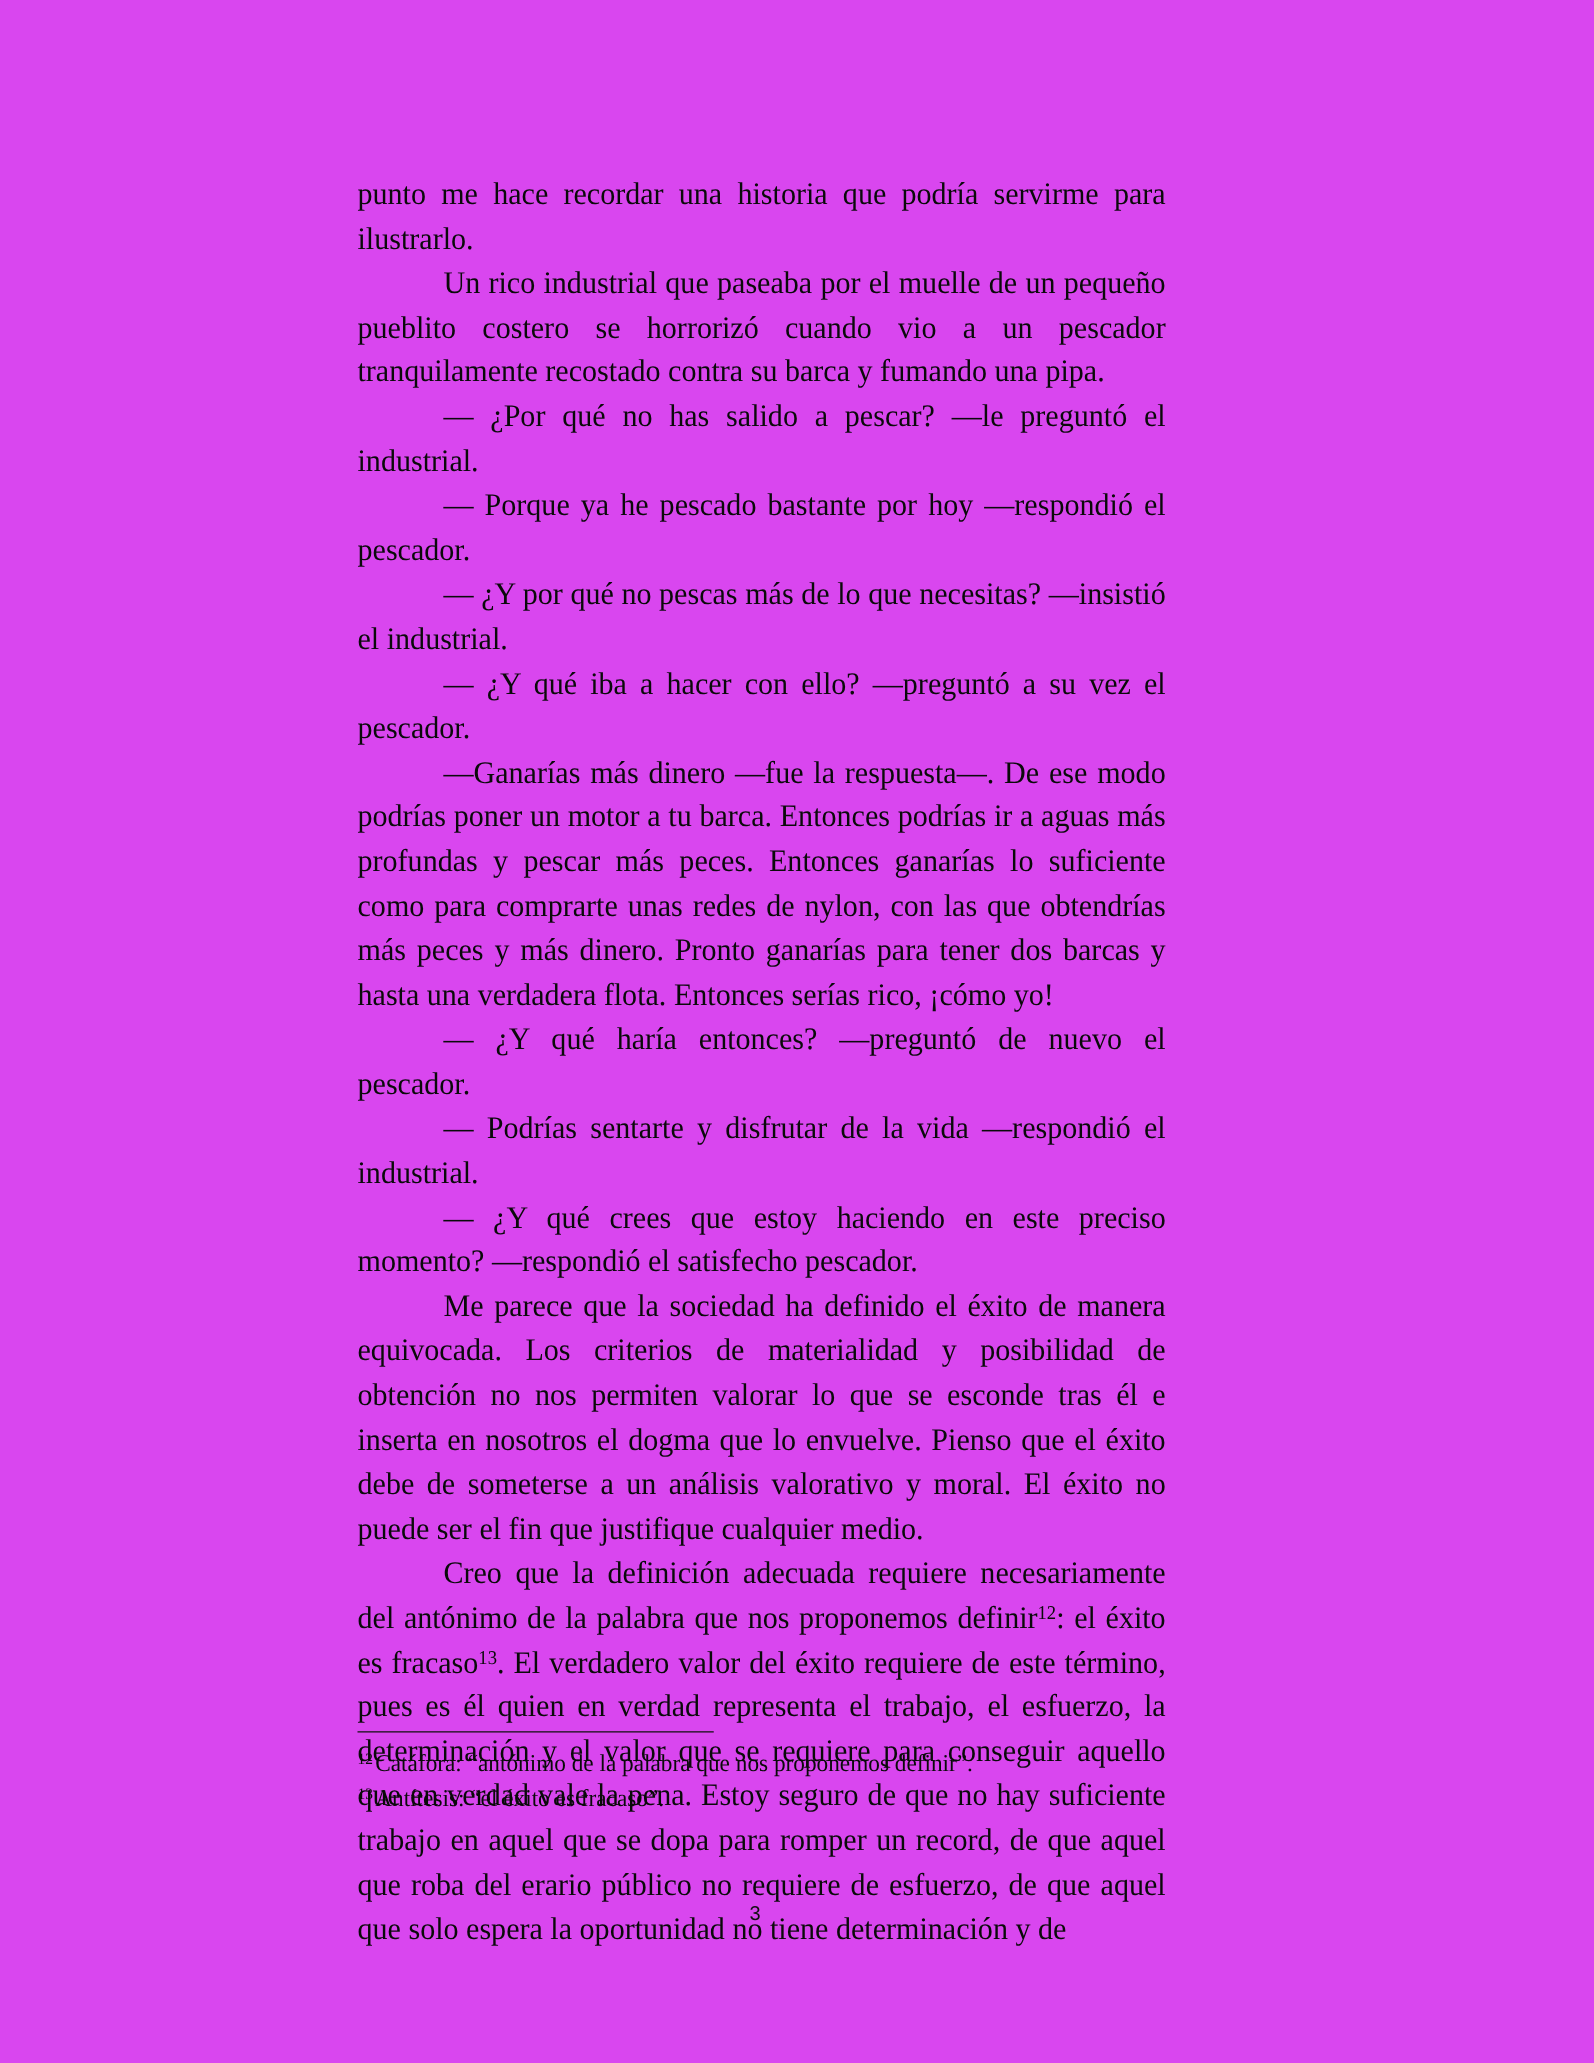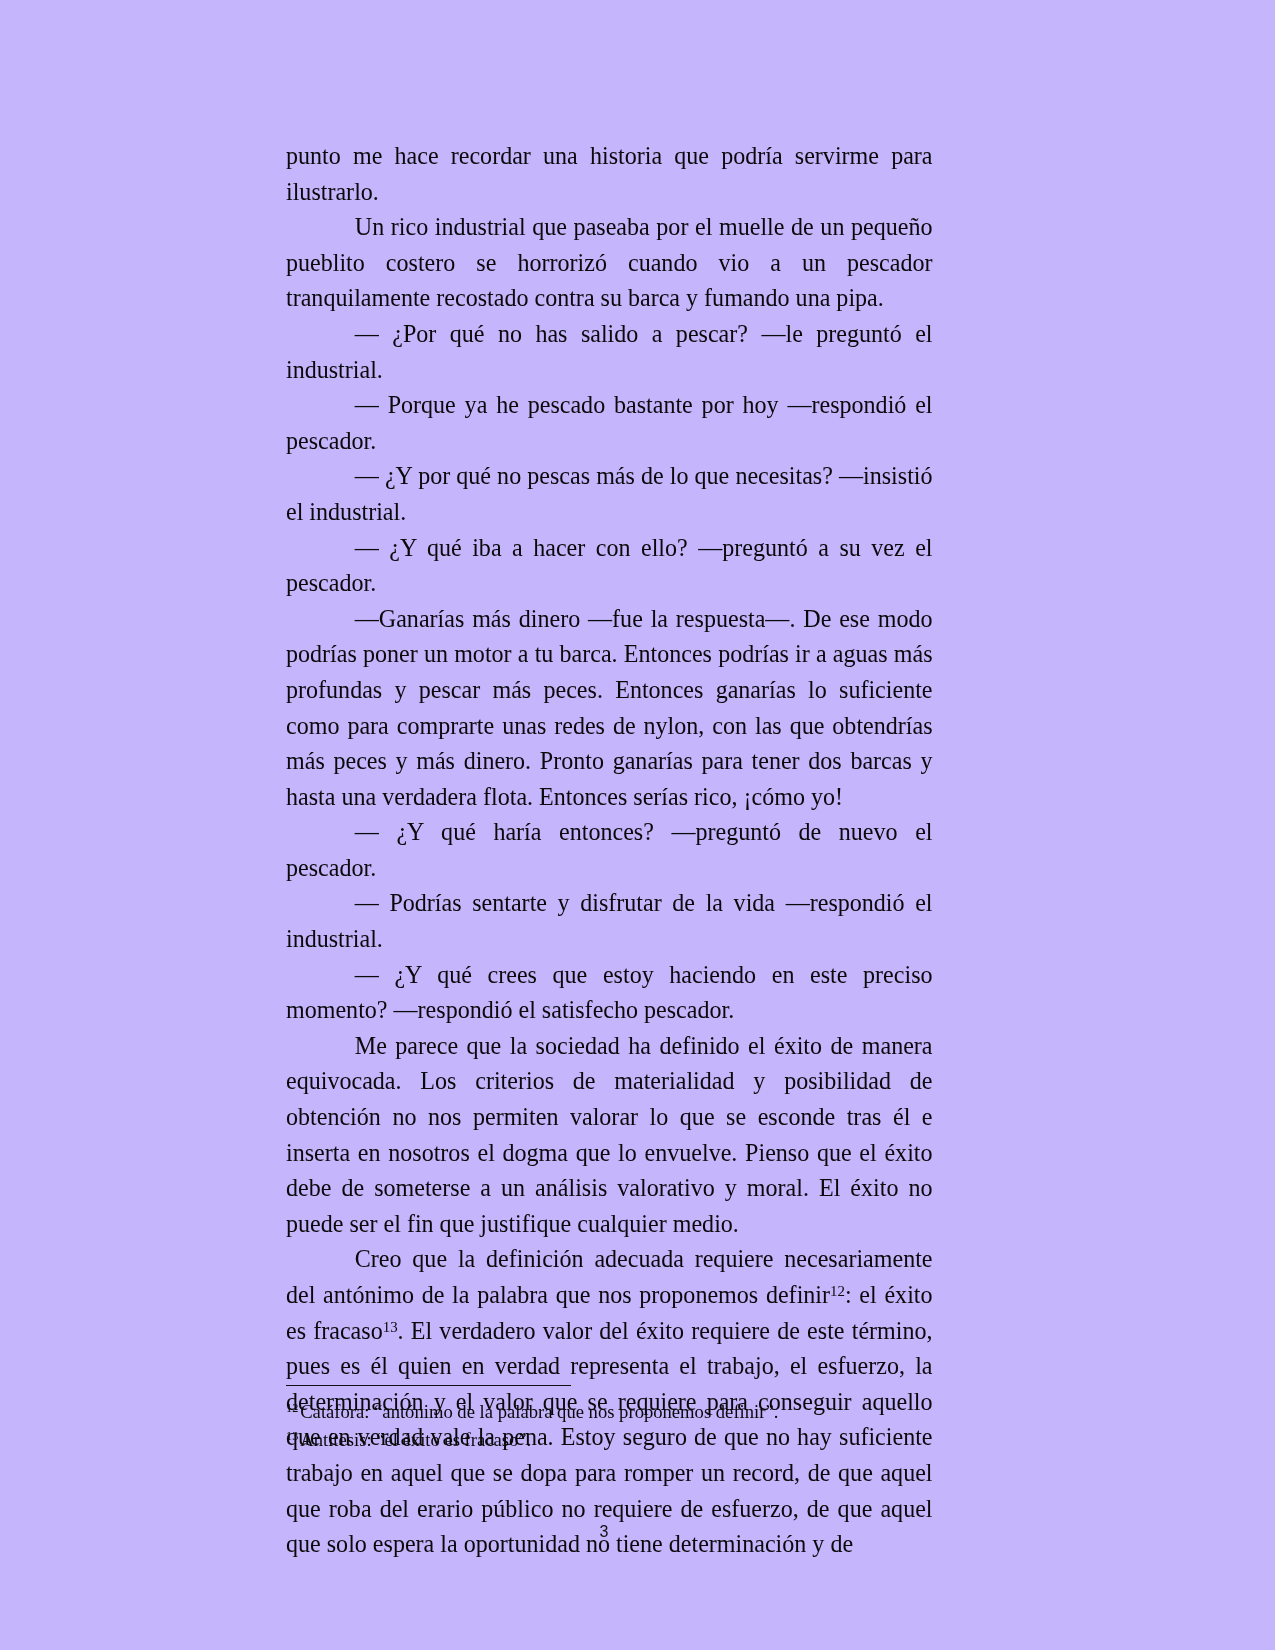--- a/index.html
+++ b/index.html
@@ -14,21 +14,21 @@
     font-family: "Liberation Serif", "DejaVu Serif", serif;
     color: #0a0a0a;
     overflow: hidden;
   }
 
   #page {
     position: absolute;
     left: 0; top: 0;
     width: 1275px;
     height: 1650px;
-    background: #c4b5fd;
+    background: #d946ef;
   }
 
   
   #body-text {
     position: absolute;
     left: 286px;
     top: 138px;
     width: 647px;
     font-size: 25.2px;
     line-height: 35.6px;

